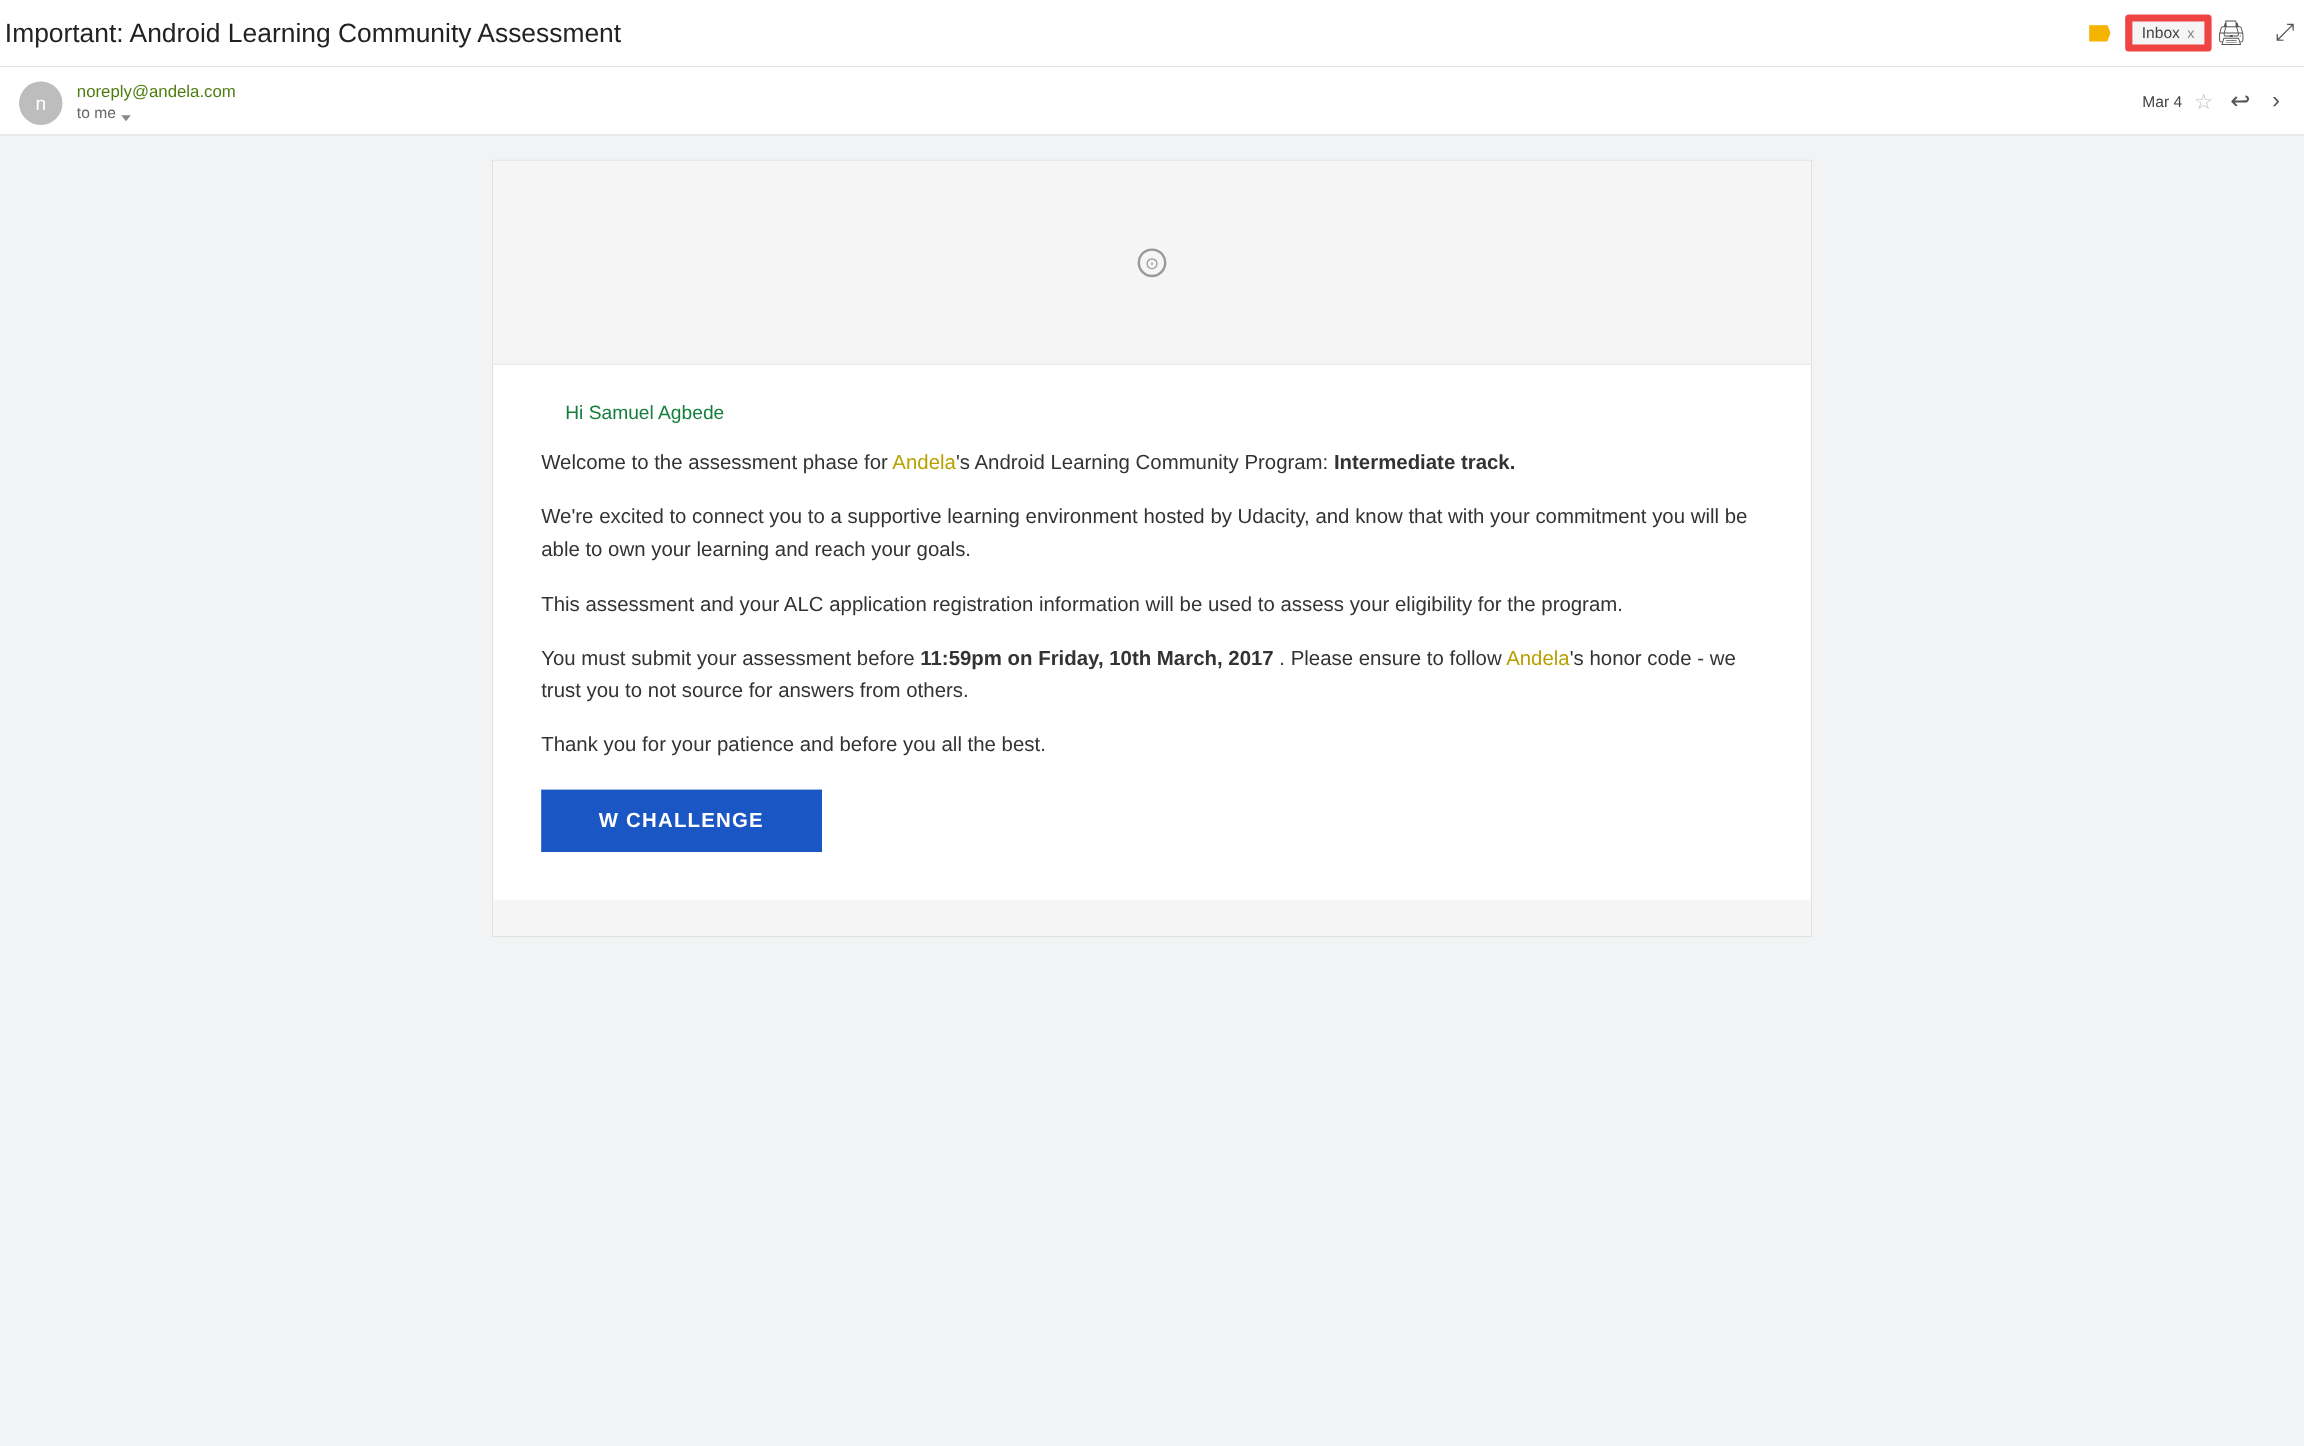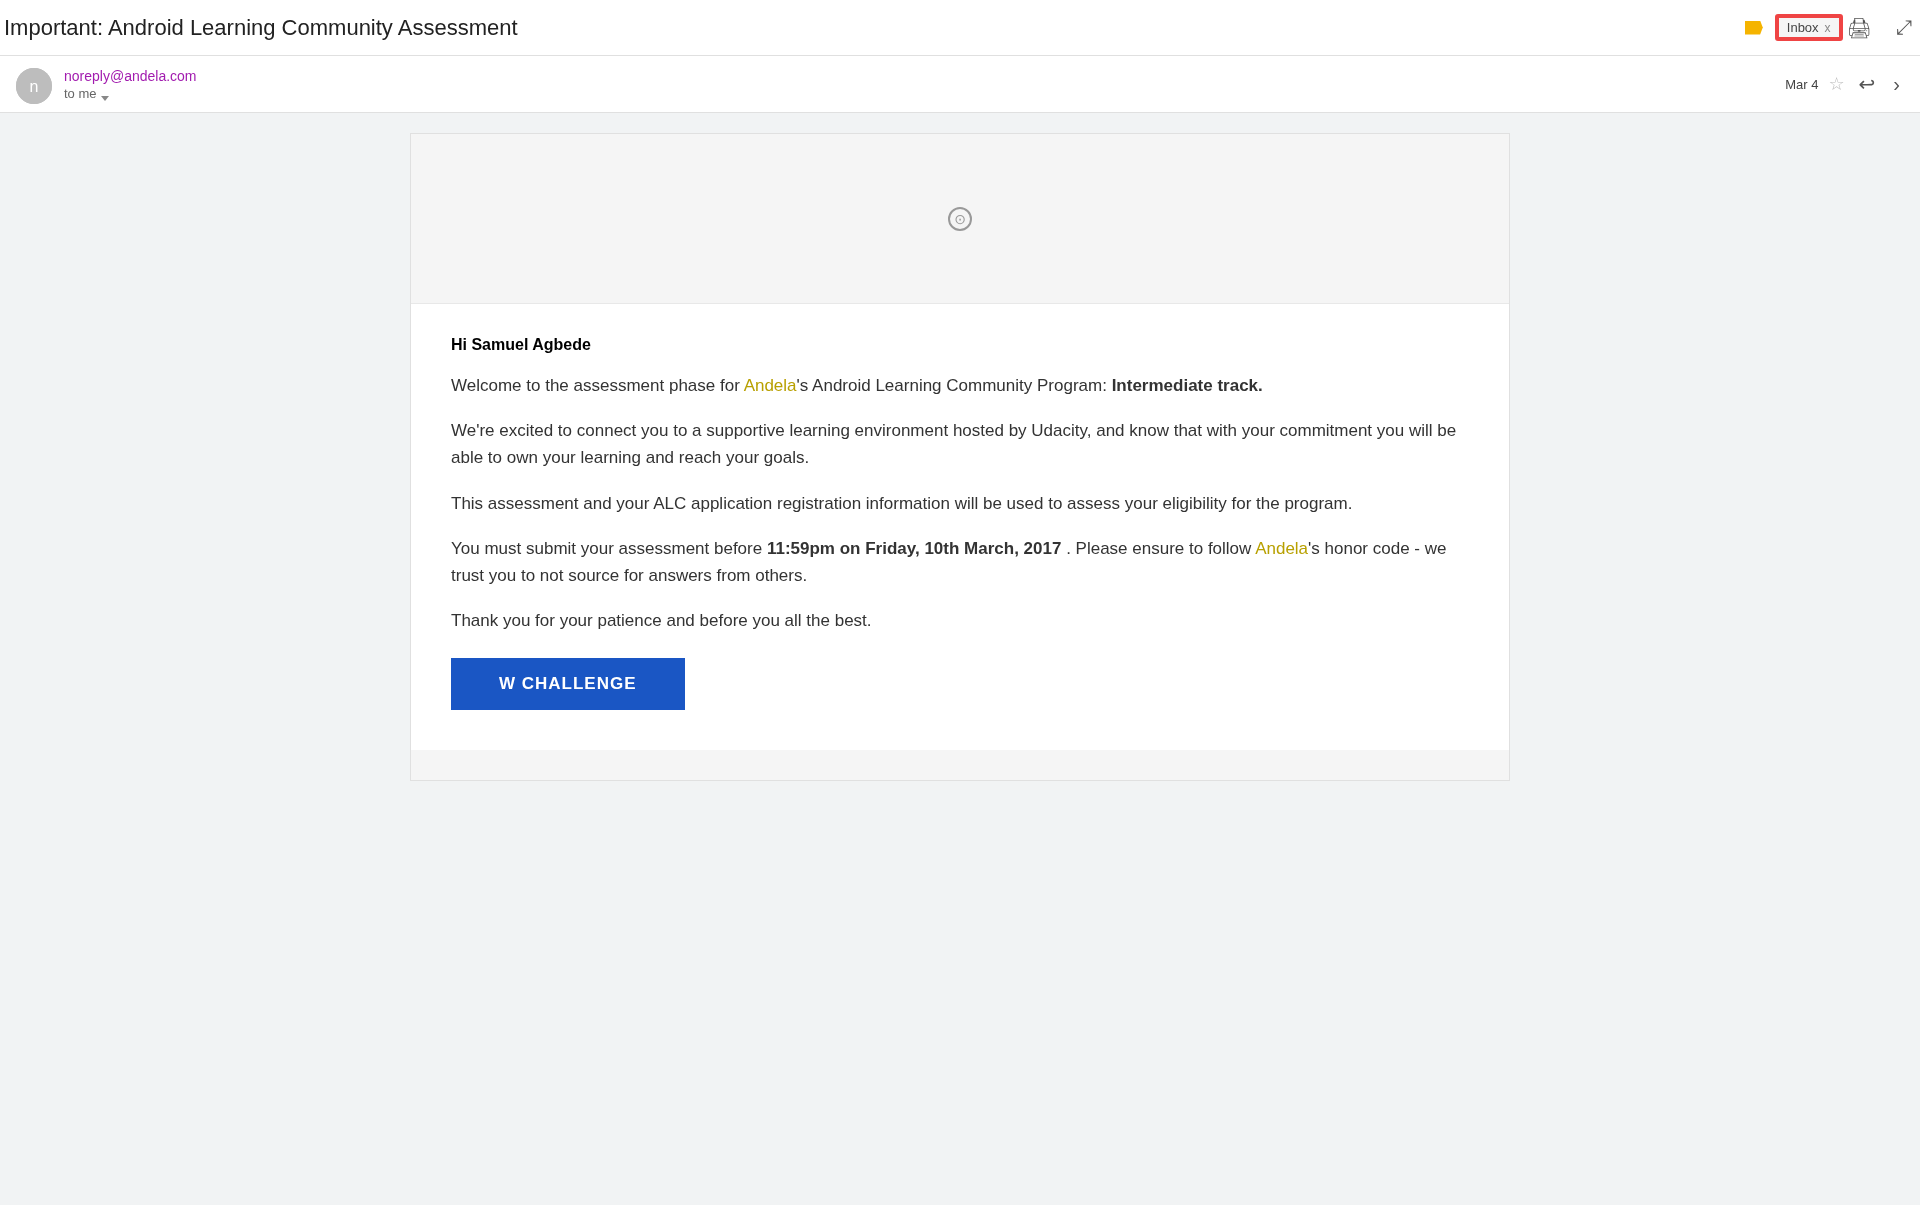--- a/index.html
+++ b/index.html
@@ -45,21 +45,21 @@
       height: 14px;
       background: #f5b400;
       clip-path: polygon(0 0, 85% 0, 100% 50%, 85% 100%, 0 100%);
       display: inline-block;
     }
 
     .inbox-tag {
       display: inline-flex;
       align-items: center;
       margin-left: 12px;
-      border: 4px solid #ef4444;
+      border: 6px solid #ef4444;
       border-radius: 3px;
       padding: 2px 8px;
       font-size: 13px;
       color: #444;
       background: #f5f5f5;
       gap: 6px;
     }
 
     .inbox-tag .close-x {
       font-size: 12px;
@@ -107,21 +107,21 @@
       margin-right: 12px;
     }
 
     .sender-info {
       flex: 1;
     }
 
     .sender-name {
       font-size: 14px;
       font-weight: 500;
-      color: #a21caf;
+      color: #4d7c0f;
     }
 
     .sender-to {
       font-size: 13px;
       color: #666;
       display: flex;
       align-items: flex-end;
       gap: 4px;
       margin-top: 2px;
     }
@@ -191,23 +191,24 @@
       font-size: 14px;
     }
 
     
     .email-text-body {
       padding: 32px 40px 40px 40px;
     }
 
     .greeting {
       font-size: 16px;
-      font-weight: bold;
-      color: #000000;
+      font-weight: normal;
+      color: #15803d;
       margin-bottom: 18px;
+      margin-left: 20px;
     }
 
     .body-para {
       font-size: 17px;
       color: #333;
       line-height: 1.6;
       margin-bottom: 18px;
     }
 
     .andela-link {

